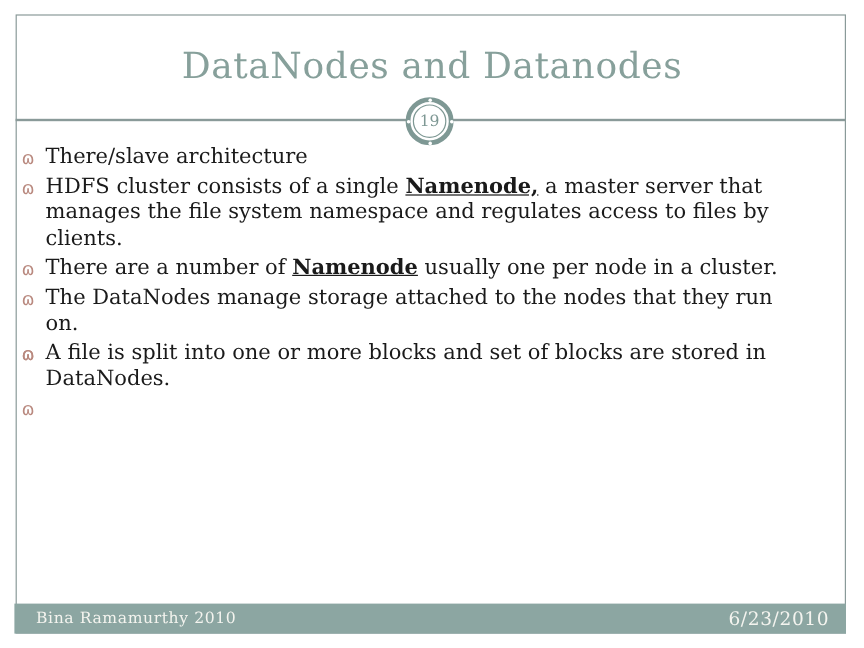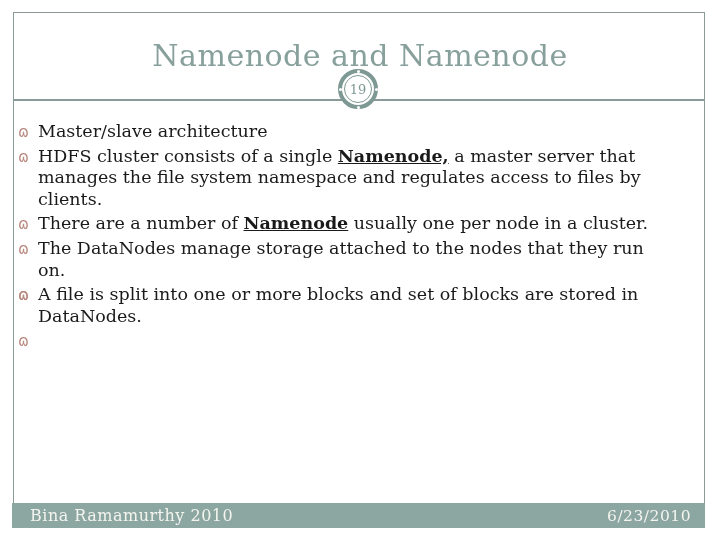--- a/index.html
+++ b/index.html
@@ -23,21 +23,21 @@
   }
   .slide-title{
     position:absolute;left:0;top:38px;width:100%;text-align:center;
     font-size:30px;line-height:36px;letter-spacing:0.5px;color:var(--accent);
     font-weight:400;
   }
   .divider{
     position:absolute;left:13px;top:99px;width:692px;height:2px;background:var(--border);
   }
   .badge{
-    position:absolute;left:338px;top:69px;width:40px;height:40px;
+    position:absolute;left:338px;top:81px;width:40px;height:40px;
     border:4px solid var(--accent-dark);border-radius:50%;background:#fff;
   }
   .badge-inner{
     position:absolute;inset:2px;border:1px solid var(--accent-dark);border-radius:50%;
     display:flex;align-items:center;justify-content:center;
     font-size:13px;color:var(--accent-dark);
   }
   .stitch-dots{
     position:absolute;left:50%;top:50%;width:3px;height:3px;margin:-1.5px 0 0 -1.5px;
     border-radius:50%;background:transparent;
@@ -56,43 +56,43 @@
     font-family:"DejaVu Sans","Liberation Sans",sans-serif;
     font-size:15px;line-height:18px;color:var(--bullet);
   }
   .seg-bold{font-weight:bold;text-decoration:underline;}
   .footer-bar{
     position:absolute;left:12px;top:503px;width:693px;height:25px;
     background:var(--footer-bar);
     display:flex;align-items:center;justify-content:space-between;
   }
   .footer-left{
-    padding-left:18px;font-size:16px;letter-spacing:0.5px;color:var(--footer-text);
+    padding-left:18px;font-size:13px;letter-spacing:0.5px;color:var(--footer-text);
   }
   .footer-right{
     padding-right:14px;font-size:15.5px;letter-spacing:0.5px;color:var(--footer-text);
   }
 </style>
 </head>
 <body>
 
 <div class="slide">
   <div class="frame"></div>
 
-  <div class="slide-title">Namenode and Namenode</div>
+  <div class="slide-title">DataNodes and Datanodes</div>
 
   <div class="divider"></div>
 
   <div class="badge">
     <span class="stitch-dots"></span>
     <div class="badge-inner">19</div>
   </div>
 
   <ul class="bullets" id="bullets">
-      <li><span class="bullet-glyph">ɷ</span><span class="seg">Master/slave architecture</span></li>
+      <li><span class="bullet-glyph">ɷ</span><span class="seg">There/slave architecture</span></li>
       <li><span class="bullet-glyph">ɷ</span><span class="seg">HDFS cluster consists of a single </span><span class="seg-bold">Namenode,</span><span class="seg"> a master server that
 manages the file system namespace and regulates access to files by
 clients.</span></li>
       <li><span class="bullet-glyph">ɷ</span><span class="seg">There are a number of </span><span class="seg-bold">Namenode</span><span class="seg"> usually one per node in a cluster.</span></li>
       <li><span class="bullet-glyph">ɷ</span><span class="seg">The DataNodes manage storage attached to the nodes that they run
 on.</span></li>
       <li><span class="bullet-glyph">ɷ</span></li>
       <li><span class="bullet-glyph">ɷ</span><span class="seg">A file is split into one or more blocks and set of blocks are stored in
 DataNodes.</span></li>
       <li><span class="bullet-glyph">ɷ</span></li>

